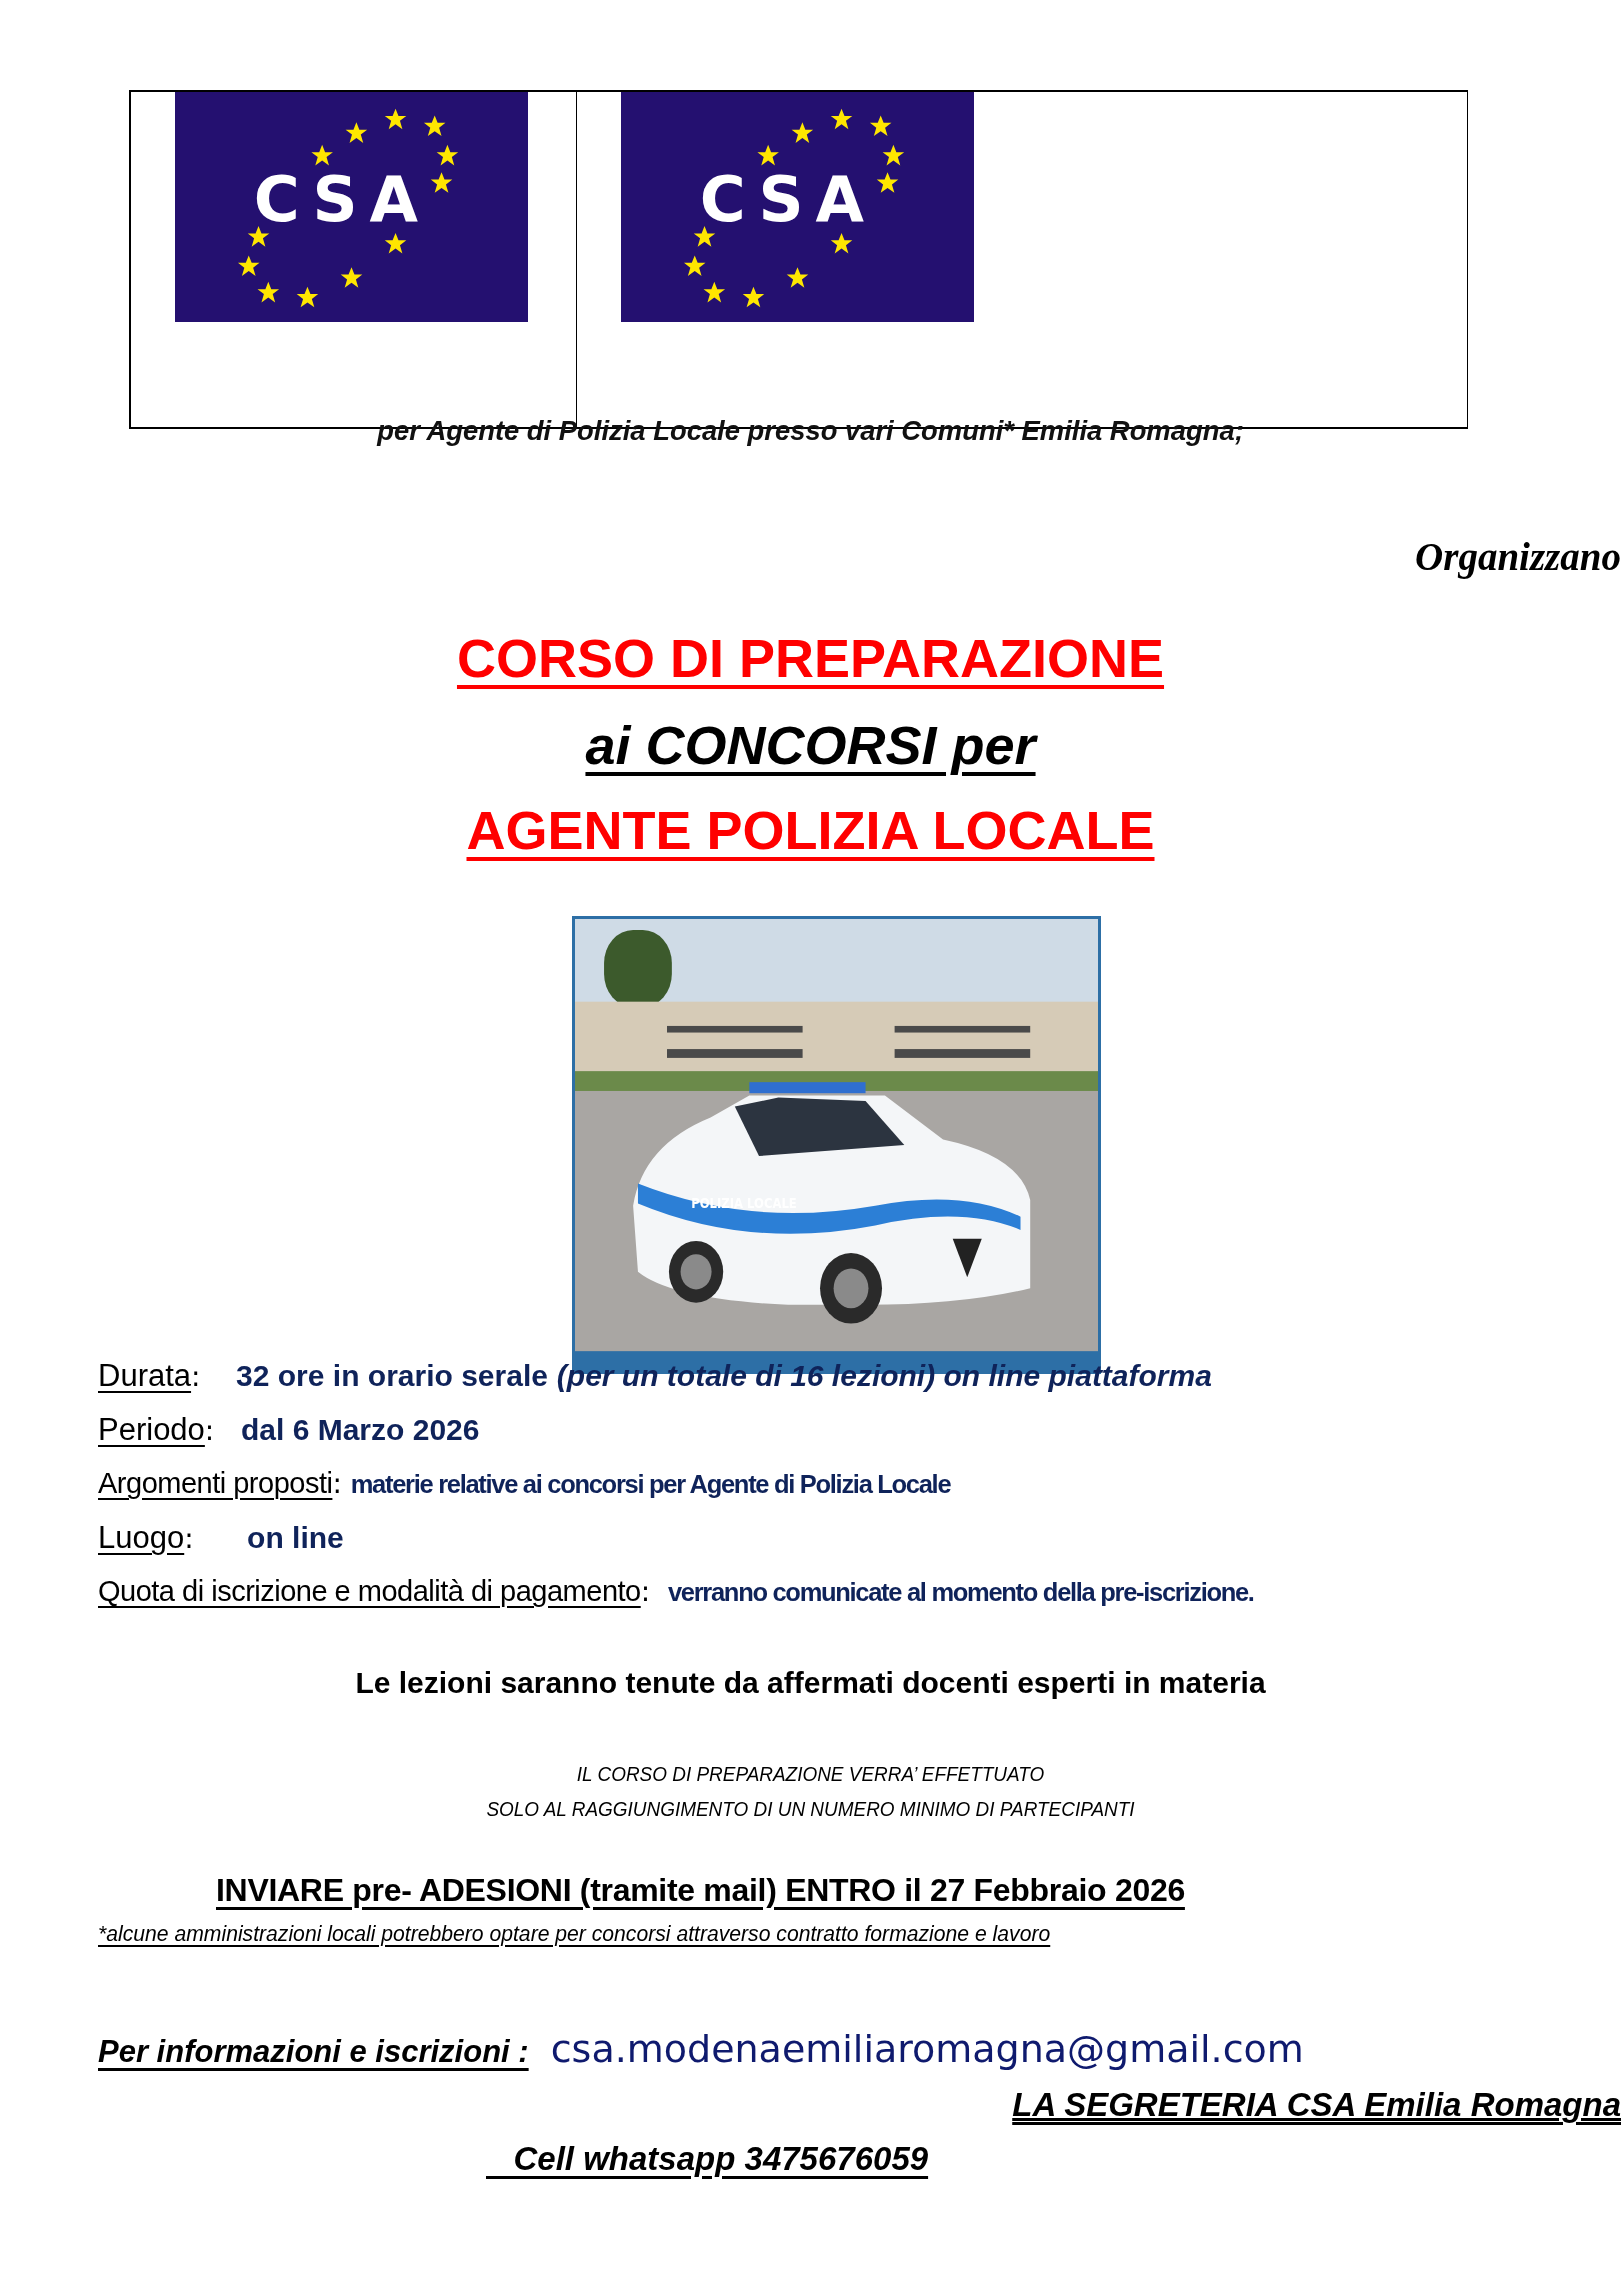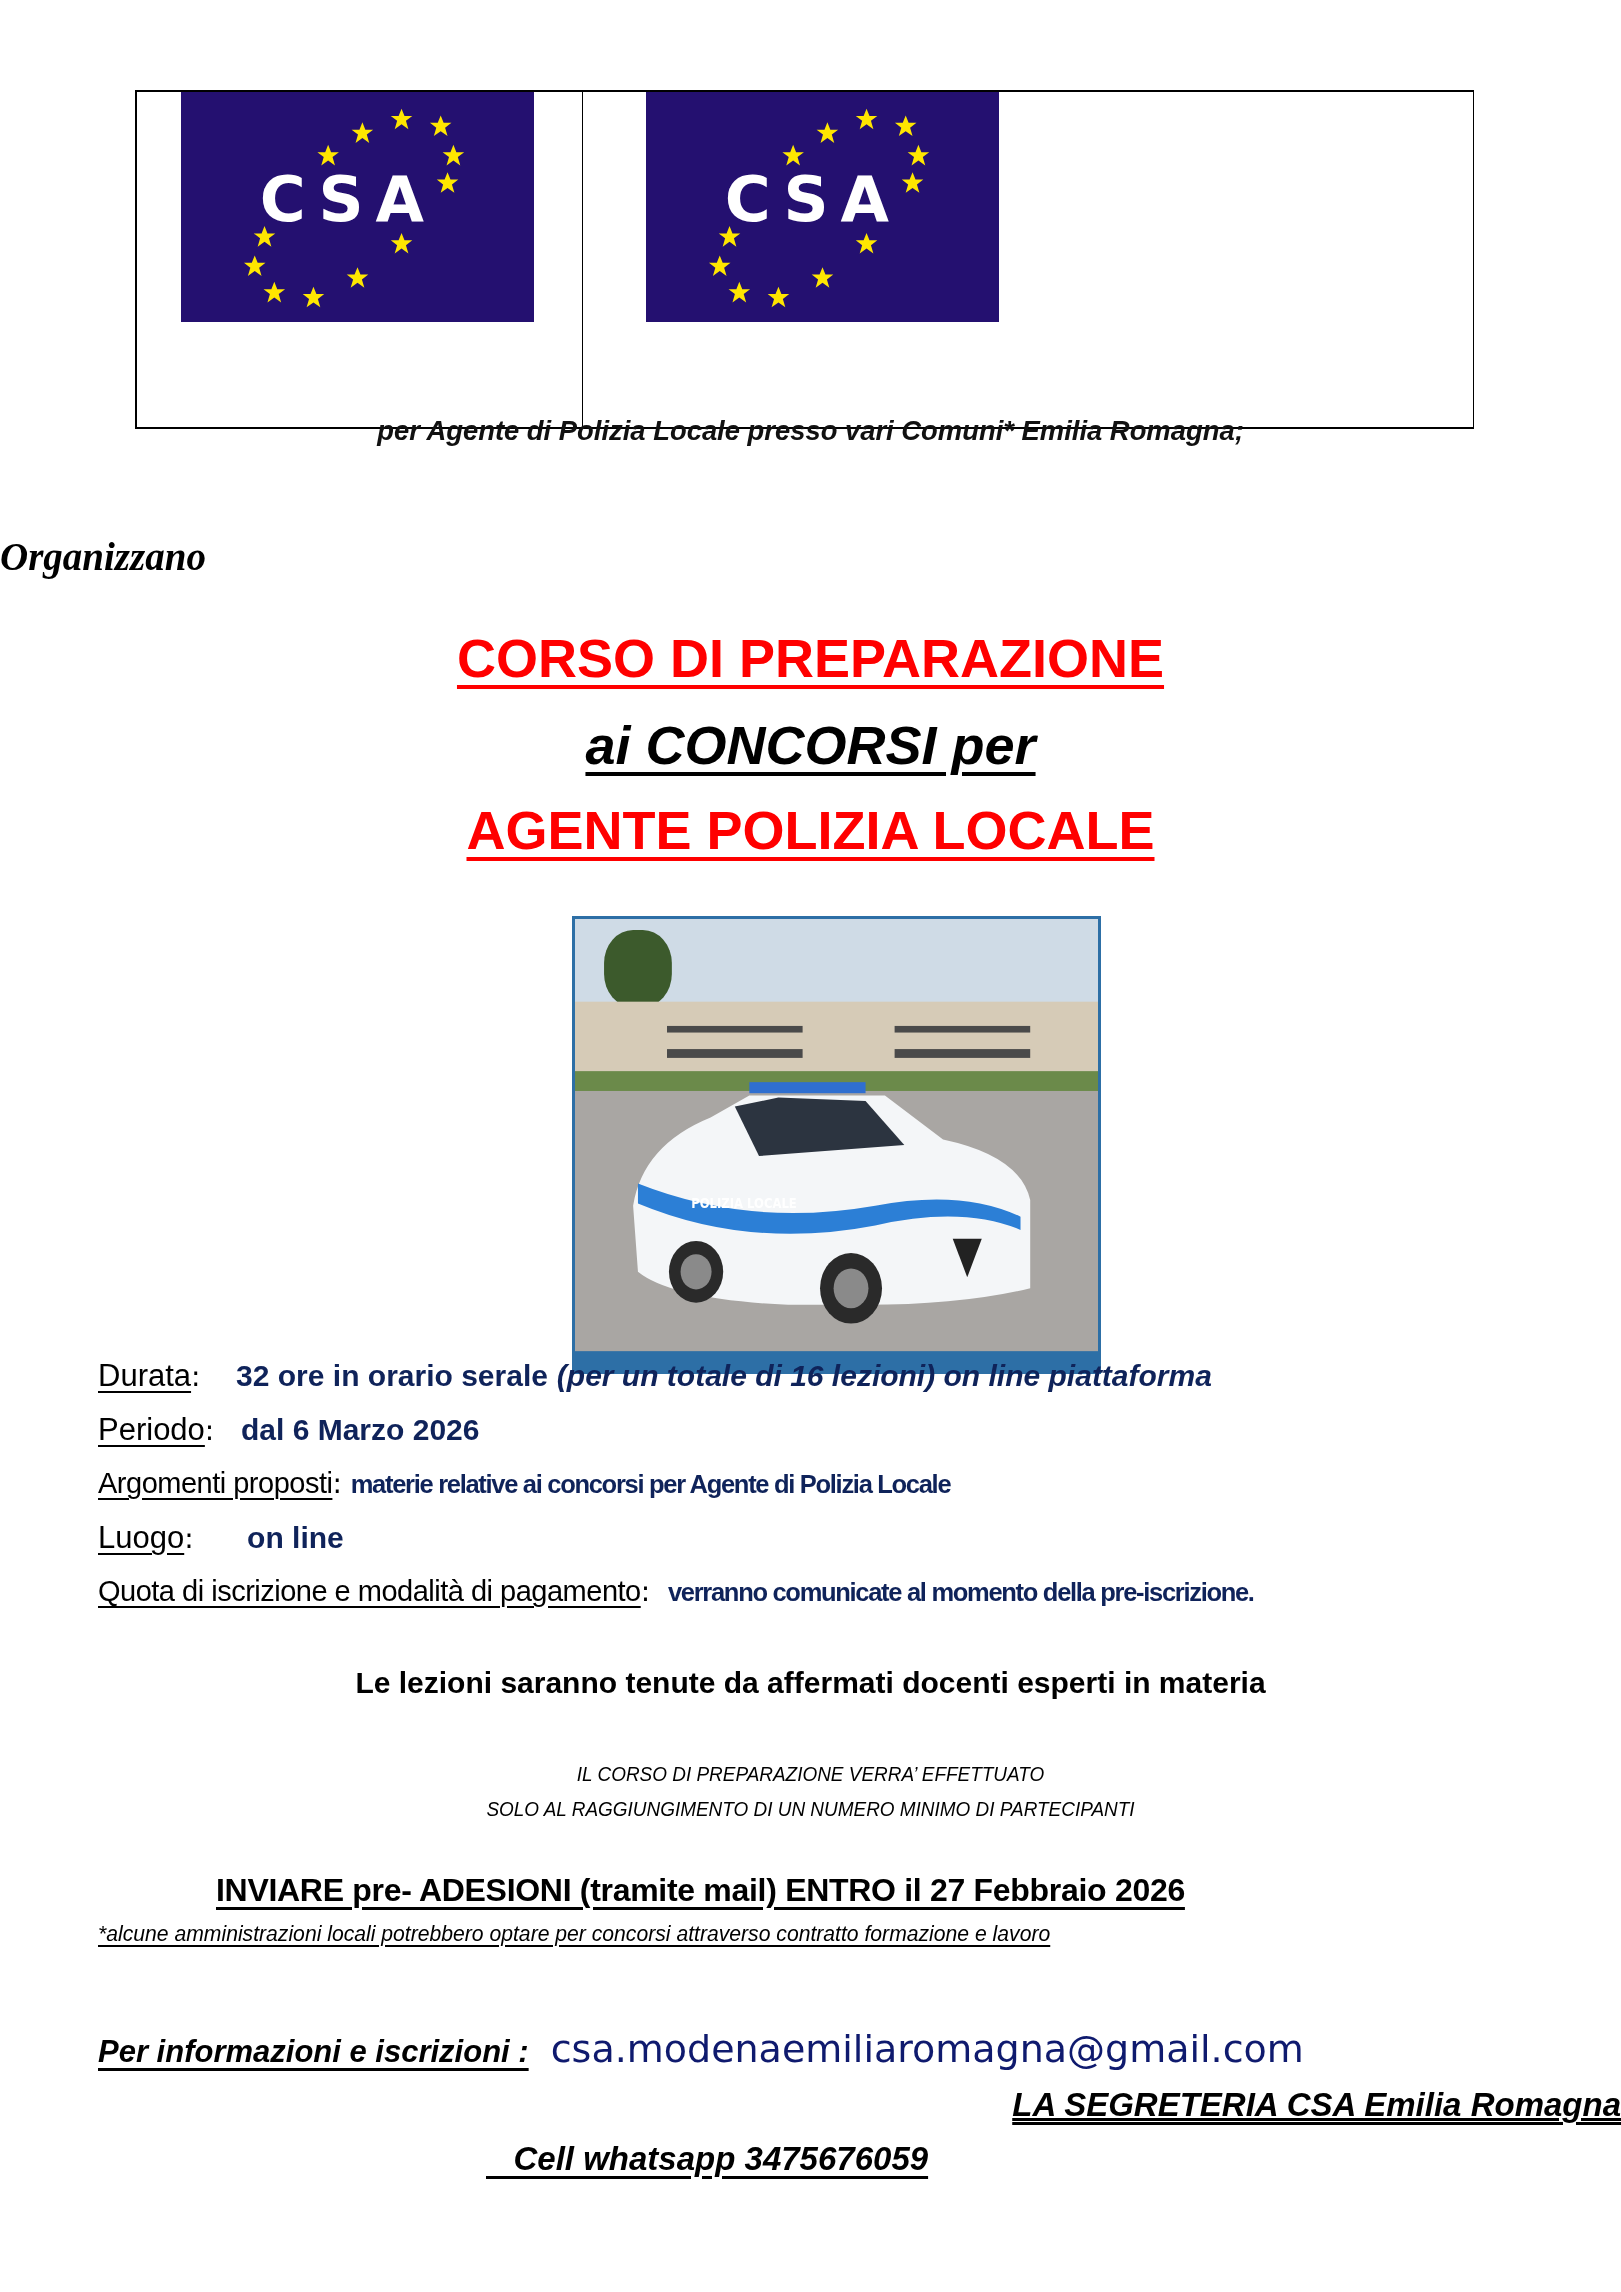--- a/index.html
+++ b/index.html
@@ -1,30 +1,30 @@
 <!DOCTYPE html>
 <html><head>
 <meta charset="utf-8">
 <style>
   html, body { margin: 0; padding: 0; background: #ffffff; }
   body { width: 1621px; height: 2293px; position: relative; overflow: hidden; font-family: "Liberation Sans", sans-serif; color: #000; }
 
-  .header-table { position: absolute; left: 135px; top: 90px; width: 1339px; height: 339px; border-top: 2px solid #000; border-bottom: 2px solid #000; border-left: 2px solid #000; border-right: 1px solid #000; box-sizing: border-box; display: flex; gap: 19px; }
+  .header-table { position: absolute; left: 129px; top: 90px; width: 1339px; height: 339px; border-top: 2px solid #000; border-bottom: 2px solid #000; border-left: 2px solid #000; border-right: 1px solid #000; box-sizing: border-box; display: flex; }
   .cell { position: relative; height: 100%; box-sizing: border-box; }
   .cell.left { width: 446px; border-right: 1px solid #000; }
   .cell.mid { width: 447px; border-right: 1px solid #000; display: flex; align-items: flex-start; justify-content: center; }
   .cell.right { flex: 1; }
   .logo { position: absolute; top: 0; width: 353px; height: 230px; background: #241070; }
   .cell.left .logo { left: 44px; }
   .cell.right .logo { left: 44px; }
   .logo svg { width: 100%; height: 100%; display: block; }
   .collab { margin-top: 42px; text-align: center; font-family: "Liberation Serif", serif; font-weight: bold; font-size: 26.5px; line-height: 38px; transform: scaleX(0.95); }
 
   .intro { position: absolute; left: 0; width: 100%; top: 412px; text-align: center; font-family: "Liberation Sans", sans-serif; font-style: italic; font-weight: bold; font-size: 27.4px; line-height: 37px; color: #111; }
-  .org { position: absolute; left: 0; width: 100%; top: 534px; text-align: left; font-family: "Liberation Serif", serif; font-style: italic; font-weight: bold; font-size: 39px; }
+  .org { position: absolute; left: 0; width: 100%; top: 534px; text-align: right; font-family: "Liberation Serif", serif; font-style: italic; font-weight: bold; font-size: 39px; }
 
   .title { position: absolute; left: 0; width: 100%; text-align: center; font-family: "Liberation Sans", sans-serif; font-weight: bold; font-size: 54px; }
   .title span { text-decoration: underline; text-decoration-thickness: 3.9px; text-underline-offset: 7.8px; }
   .t1 { top: 627px; color: #ff0000; }
   .t2 { top: 714px; color: #000; font-style: italic; }
   .t3 { top: 799px; color: #ff0000; }
 
   .photo { position: absolute; left: 572px; top: 916px; width: 529px; height: 458px; border: 3.9px solid #2d6fa6; box-sizing: border-box; overflow: hidden; background: #dfe8ef; }
   .photo svg { width: 100%; height: 100%; display: block; }
 

